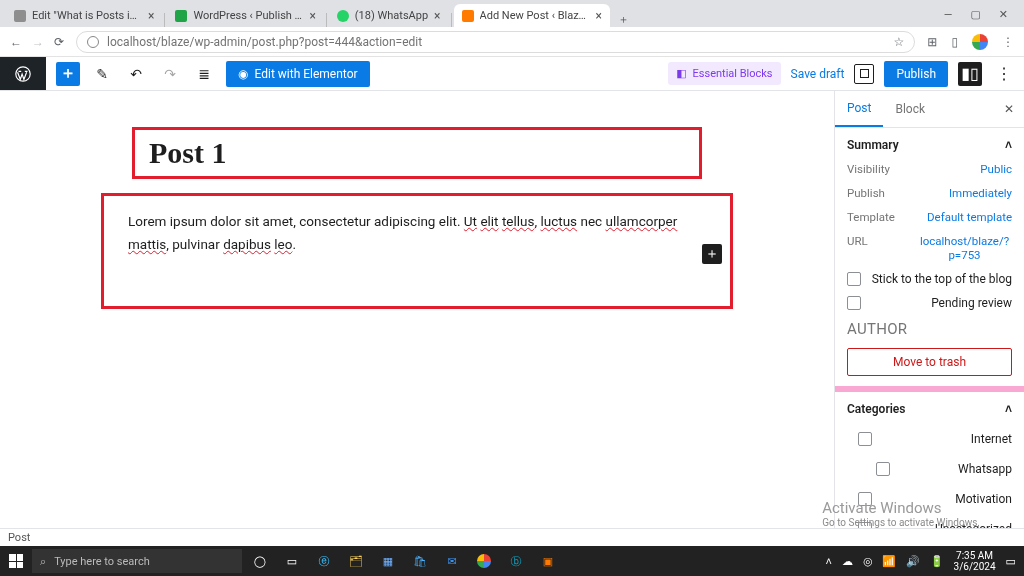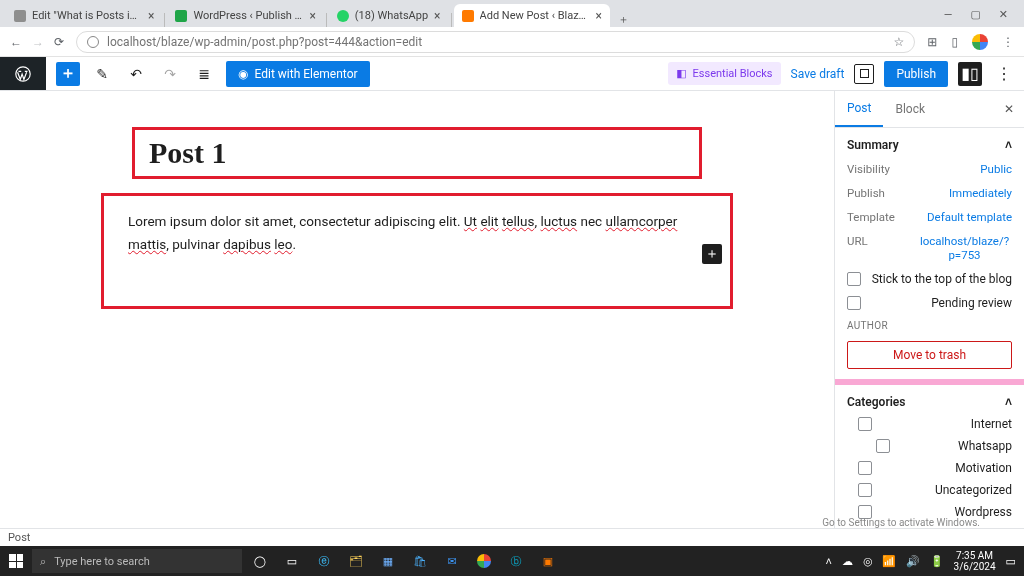--- a/index.html
+++ b/index.html
@@ -57,24 +57,24 @@
   .side-tab { padding:10px 12px; color:#757575; }
   .side-tab.active { color:#0a7be4; border-bottom:2px solid #0a7be4; }
   .side-close { margin-left:auto; padding:0 10px; color:#555; }
   .panel-sec { border-bottom:6px solid #f9a8d4; padding:10px 12px; }
   .sec-head { display:flex; justify-content:space-between; font-weight:600; align-items:center;}
   .kv { display:flex; justify-content:space-between; margin-top:10px; font-size:11.5px;gap:12px; }
   .kv .k { color:#757575; }
   .kv .v { color:#0a7be4; text-align:center; max-width:95px; }
   .chk-row { display:flex; align-items:center; gap:8px; margin-top:10px;justify-content:space-between; }
   .chkbox { width:14px; height:14px; border:1px solid #8c8f94; border-radius:2px; }
-  .author-lbl { font-size:10px; color:#757575; letter-spacing:.3px; margin-top:10px;}
+  .author-lbl { font-size:15px; color:#757575; letter-spacing:.3px; margin-top:10px;}
   .author-sel { margin-top:4px; border:1px solid #8c8f94; border-radius:2px; padding:4px 6px; display:flex; justify-content:space-between; align-items:center;}
   .trash-btn { margin-top:10px; border:1px solid #cc1818; color:#cc1818; text-align:center; padding:6px 0; border-radius:2px; }
-  .cat-list .chk-row { margin-top:8px;padding-left:11px; }
+  .cat-list .chk-row { margin-top:16px;padding-left:11px; }
   .cat-list .indent { margin-left:18px; }
 
   
   .status-strip { height:18px; border-top:1px solid #e2e4e7; font-size:11px; color:#555; padding:2px 8px; }
   .taskbar { position:absolute; left:0; right:0; bottom:0; height:30px; background:#222; display:flex; align-items:center; color:#fff; font-size:11px; }
   .start { width:32px; display:flex; align-items:center; justify-content:center;}
   .start-grid { width:14px; height:14px; display:grid; grid-template-columns:1fr 1fr; grid-template-rows:1fr 1fr; gap:1px;}
   .start-grid span{ background:#fff;}
   .search-box { background:#333; height:24px; width:210px; display:flex; align-items:center; gap:8px; padding:0 8px; color:#bbb; border-radius:0;}
   .tb-icons { display:flex; gap:8px; margin-left:6px;}
@@ -249,20 +249,21 @@
           <span class="chkbox"></span>
           <span>Wordpress</span>
         </div>
     </div>
   </div>
 </div>
 
 <div class="status-strip">Post</div>
 
 <div class="watermark">
+  <div class="t">Activate Windows</div>
   <div>Go to Settings to activate Windows.</div>
 </div>
 
 <div class="taskbar">
   <div class="start">
       <div class="start-grid">
         <span></span>
         <span></span>
         <span></span>
         <span></span>

